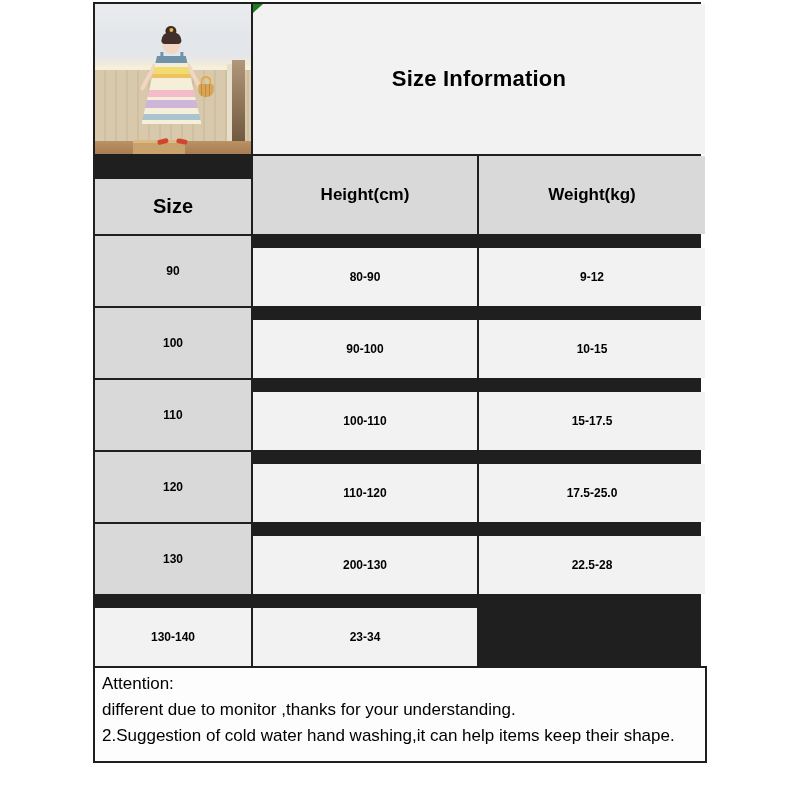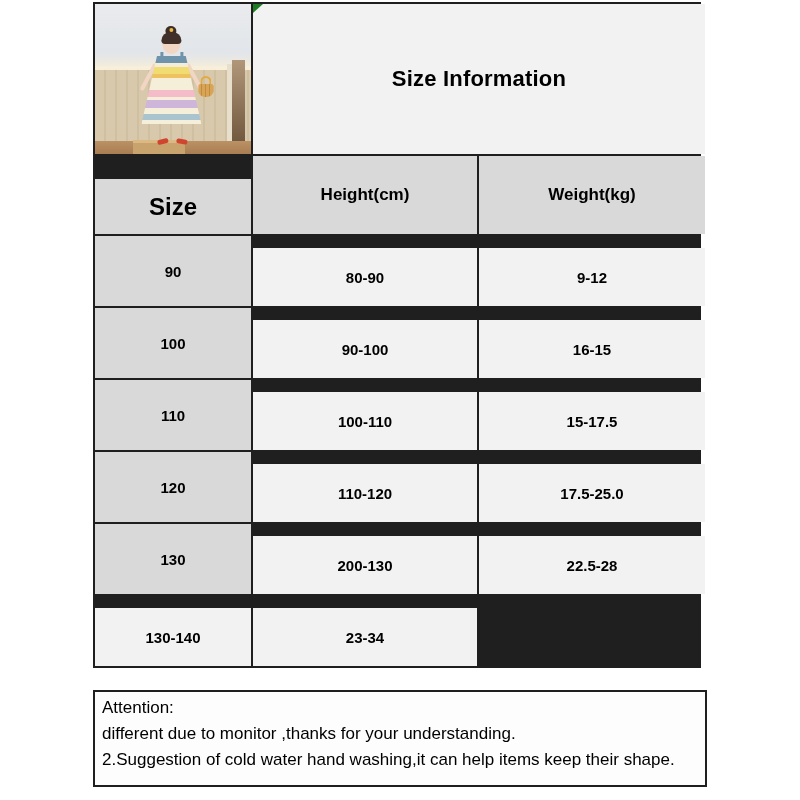--- a/index.html
+++ b/index.html
@@ -20,28 +20,28 @@
   .cell { display:flex; align-items:center; justify-content:center; text-align:center; }
   .cell-gray  { background:#d9d9d9; }
   .cell-light { background:#f2f2f2;margin-top:12px; }
 
   .title-cell { grid-column:2 / 4; background:#f2f2f2; position:relative;
                 font-size:22px; font-weight:bold; letter-spacing:0.2px; }
   .corner-marker { position:absolute; left:0; top:0; width:10px; height:9px;
                    background:#1d7c24; clip-path:polygon(0 0, 100% 0, 0 100%); }
 
   .col-header { font-size:17px; font-weight:bold; }
-  .col-header.size-h { font-size:24px;margin-top:23px; }
-  .data-cell { font-size:15px; font-weight:bold; }
+  .col-header.size-h { font-size:20px;margin-top:23px; }
+  .data-cell { font-size:12px; font-weight:bold; }
 
   
   .attention {
     position:absolute; left:93px; top:666px; width:614px; height:97px;
     background:#fdfdfd; border:2px solid #1f1f1f;
-    padding:3px 7px; font-size:17px; line-height:26px; font-weight:normal;margin-top:24px;
+    padding:3px 7px; font-size:17px; line-height:26px; font-weight:normal;
   }
   .attention div { white-space:nowrap; }
 
   
   .photo { position:relative; overflow:hidden; background:#e6e8eb; }
   .wall-top { position:absolute; left:0; top:0; right:0; height:62px;
               background:linear-gradient(180deg,#e9ebee 0%,#e2e5e9 80%,#f2ecdb 100%); }
   .wall-glow { position:absolute; left:0; top:62px; right:0; height:4px; background:#f7efd9; }
   .wall-wood { position:absolute; left:0; top:66px; right:0; bottom:12px;
                background:repeating-linear-gradient(90deg,#d8c9ad 0 9px,#cfc0a2 9px 11px); }
@@ -131,21 +131,21 @@
     <div class="cell cell-gray col-header size-h">Size</div>
     <div class="cell cell-gray col-header">Height(cm)</div>
     <div class="cell cell-gray col-header">Weight(kg)</div>
 
     <div class="cell cell-gray data-cell">90</div>
     <div class="cell cell-light data-cell">80-90</div>
     <div class="cell cell-light data-cell">9-12</div>
 
     <div class="cell cell-gray data-cell">100</div>
     <div class="cell cell-light data-cell">90-100</div>
-    <div class="cell cell-light data-cell">16-15</div>
+    <div class="cell cell-light data-cell">10-15</div>
 
     <div class="cell cell-gray data-cell">110</div>
     <div class="cell cell-light data-cell">100-110</div>
     <div class="cell cell-light data-cell">15-17.5</div>
 
     <div class="cell cell-gray data-cell">120</div>
     <div class="cell cell-light data-cell">110-120</div>
     <div class="cell cell-light data-cell">17.5-25.0</div>
 
     <div class="cell cell-gray data-cell">130</div>

